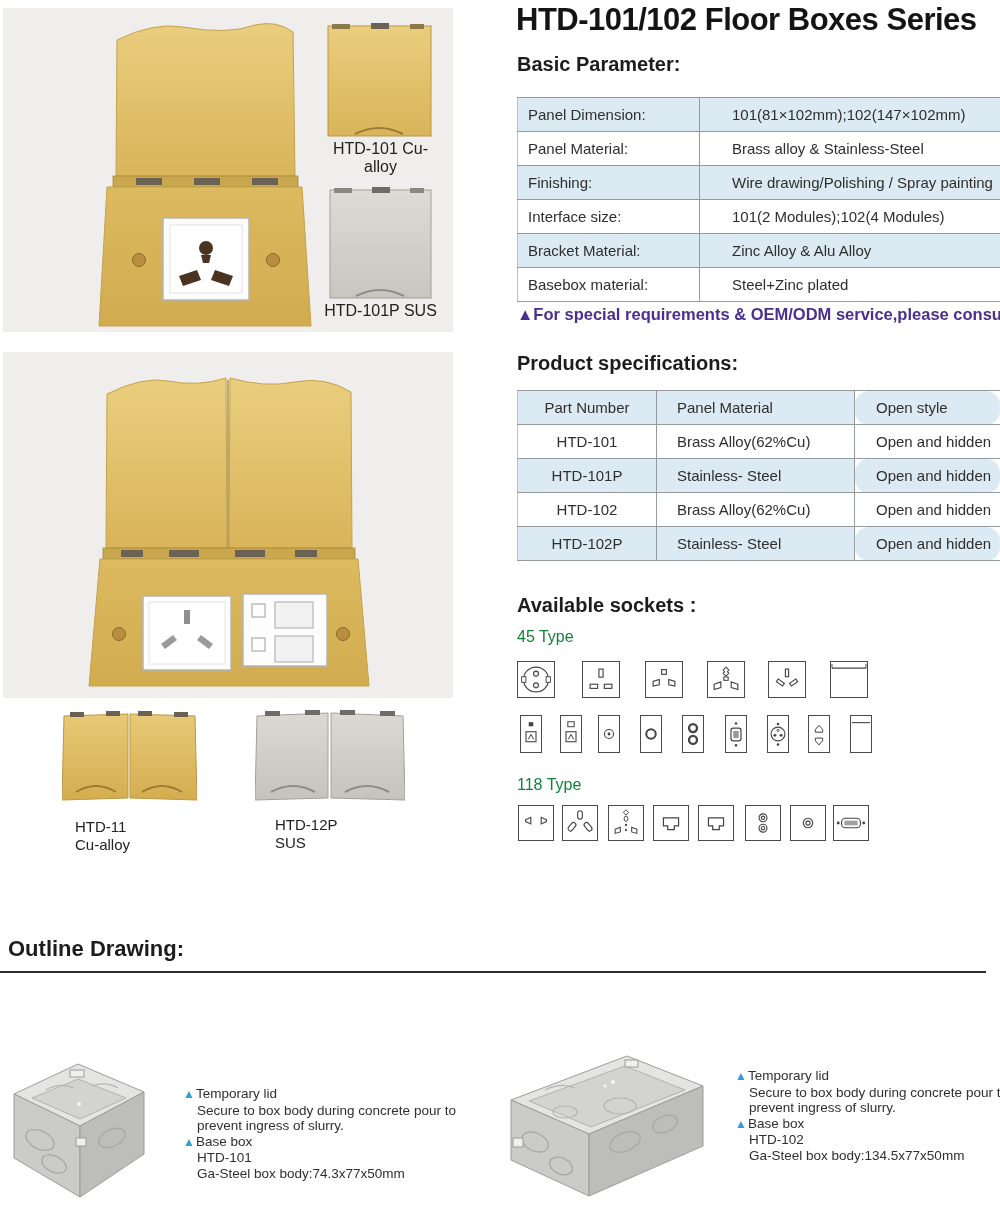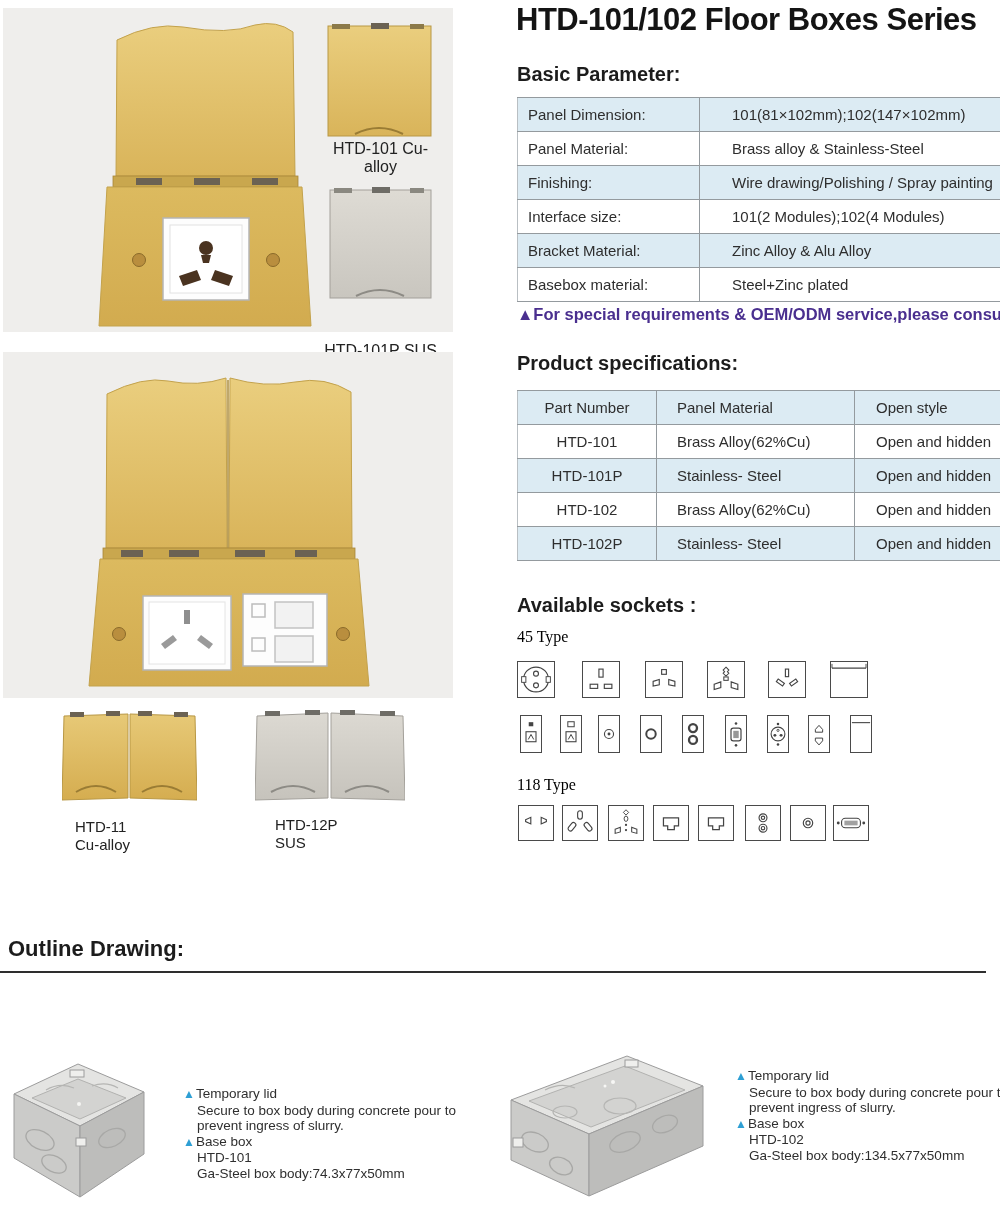--- a/index.html
+++ b/index.html
@@ -2,34 +2,34 @@
 <html><head>
 <meta charset="utf-8">
 <style>
   html,body{margin:0;padding:0;background:#fff;}
   .page{position:relative;width:1000px;height:1207px;background:#fff;overflow:hidden;
         font-family:"Liberation Sans","DejaVu Sans",sans-serif;color:#2b2b2b;}
   .abs{position:absolute;}
   .photo-panel{position:absolute;background:#efeeec;}
   .title{position:absolute;left:516px;top:2px;width:484px;font-size:31px;font-weight:700;color:#141414;letter-spacing:-0.5px;}
   .sec-head{position:absolute;font-size:20px;font-weight:600;color:#1c1c1c;}
-  .sub-label{position:absolute;font-size:16px;color:#000000;font-family:Liberation Serif, serif;}
+  .sub-label{position:absolute;font-size:16px;color:#15803d;}
   .oem-note{position:absolute;left:517px;top:305px;width:483px;font-size:16.5px;font-weight:700;color:#4a2f8f;white-space:nowrap;}
   .sock-note{position:absolute;left:516px;top:862px;font-size:14px;color:#333;}
 
   table{border-collapse:collapse;table-layout:fixed;}
   .btable{position:absolute;left:517px;top:82px;width:483px;font-size:15px;color:#2e2e2e;margin-top:15px;}
   .btable td{height:33px;border-top:1px solid #949a9e;border-bottom:1px solid #949a9e;padding:0;vertical-align:middle;}
   .btable td.lbl{width:171px;padding-left:10px;border-left:1px solid #b9bfc3;}
   .btable td.val{padding-left:32px;border-left:1px solid #949a9e;}
   .stable{position:absolute;left:517px;top:390px;width:483px;font-size:15px;color:#2e2e2e;padding-left:34px;}
   .stable td{height:33px;border-top:1px solid #949a9e;border-bottom:1px solid #949a9e;padding:0;vertical-align:middle;}
   .stable td.c1{width:138px;text-align:center;border-left:1px solid #b9bfc3;}
   .stable td.c2{width:177px;padding-left:20px;border-left:1px solid #949a9e;}
-  .stable td.c3{padding-left:21px;border-left:1px solid #949a9e;}
+  .stable td.c3{padding-left:21px;border-left:1px solid #949a9e;border-radius:14px;}
   .r-blue{background:#dcebf3;}
   .r-white{background:#ffffff;}
 
   .sq45{position:absolute;width:38px;height:37px;border:1px solid #4a4a4a;background:#fff;box-sizing:border-box;}
   .rc45{position:absolute;width:22px;height:38px;border:1px solid #4a4a4a;background:#fff;box-sizing:border-box;}
   .sq118{position:absolute;width:36px;height:36px;border:1px solid #4a4a4a;background:#fff;box-sizing:border-box;}
   .sq45 svg,.rc45 svg,.sq118 svg{display:block;width:100%;height:100%;}
 
   .prod-label{position:absolute;font-size:16px;color:#222;text-align:center;}
   .prod-label2{position:absolute;font-size:15px;color:#222;text-align:left;line-height:18px;}
@@ -92,21 +92,21 @@
 
       <g>
         <rect x="327" y="182" width="101" height="108" fill="url(#sus1)" stroke="#a3a09a" stroke-width="1"></rect>
         <rect x="331" y="180" width="18" height="5" fill="#8a8880"></rect>
         <rect x="369" y="179" width="18" height="6" fill="#6e6c66"></rect>
         <rect x="407" y="180" width="14" height="5" fill="#8a8880"></rect>
         <path d="M353,288 q24,-12 48,0" fill="none" stroke="#8d8b85" stroke-width="2"></path>
       </g>
     </svg>
     <div class="prod-label" style="left:315px;top:132px;width:125px;">HTD-101 Cu-alloy</div>
-    <div class="prod-label" style="left:320px;top:294px;width:115px;margin-top:40px;">HTD-101P SUS</div>
+    <div class="prod-label" style="left:320px;top:294px;width:115px;">HTD-101P SUS</div>
   </div>
 
   <div class="photo-panel" style="left:3px;top:352px;width:450px;height:346px;">
     <svg width="450" height="346" viewBox="0 0 450 346">
 
       <path d="M104,42 Q140,24 165,29 Q195,35 223,26 L224,196 L103,196 Z" fill="url(#gold1)" stroke="#c3a24c" stroke-width="1"></path>
       <path d="M227,26 Q262,36 292,30 Q322,24 348,40 L349,196 L226,196 Z" fill="url(#gold1)" stroke="#c3a24c" stroke-width="1"></path>
       <line x1="225" y1="28" x2="225" y2="196" stroke="#b09040" stroke-width="1.5"></line>
 
       <rect x="100" y="196" width="252" height="11" fill="#c9a74e" stroke="#a8863a" stroke-width="0.8"></rect>
@@ -181,21 +181,21 @@
     <path d="M16,86 q22,-12 44,0" fill="none" stroke="#8d8b85" stroke-width="2"></path>
     <path d="M90,86 q22,-12 44,0" fill="none" stroke="#8d8b85" stroke-width="2"></path>
   </svg>
   <div class="prod-label2" style="left:275px;top:816px;width:110px;">
     <div>HTD-12P</div>
     <div>SUS</div>
   </div>
 
   <div class="title">HTD-101/102 Floor Boxes Series</div>
 
-  <div class="sec-head" style="left:517px;top:63px;">Basic Parameter:</div>
+  <div class="sec-head" style="left:517px;top:53px;">Basic Parameter:</div>
 
   <table class="btable">
     <tbody>
         <tr class="r-blue">
       <td class="lbl">Panel Dimension:</td>
       <td class="val">101(81×102mm);102(147×102mm)</td>
         </tr>
     <tr class="r-white">
       <td class="lbl">Panel Material:</td>
       <td class="val">Brass alloy &amp; Stainless-Steel</td>

